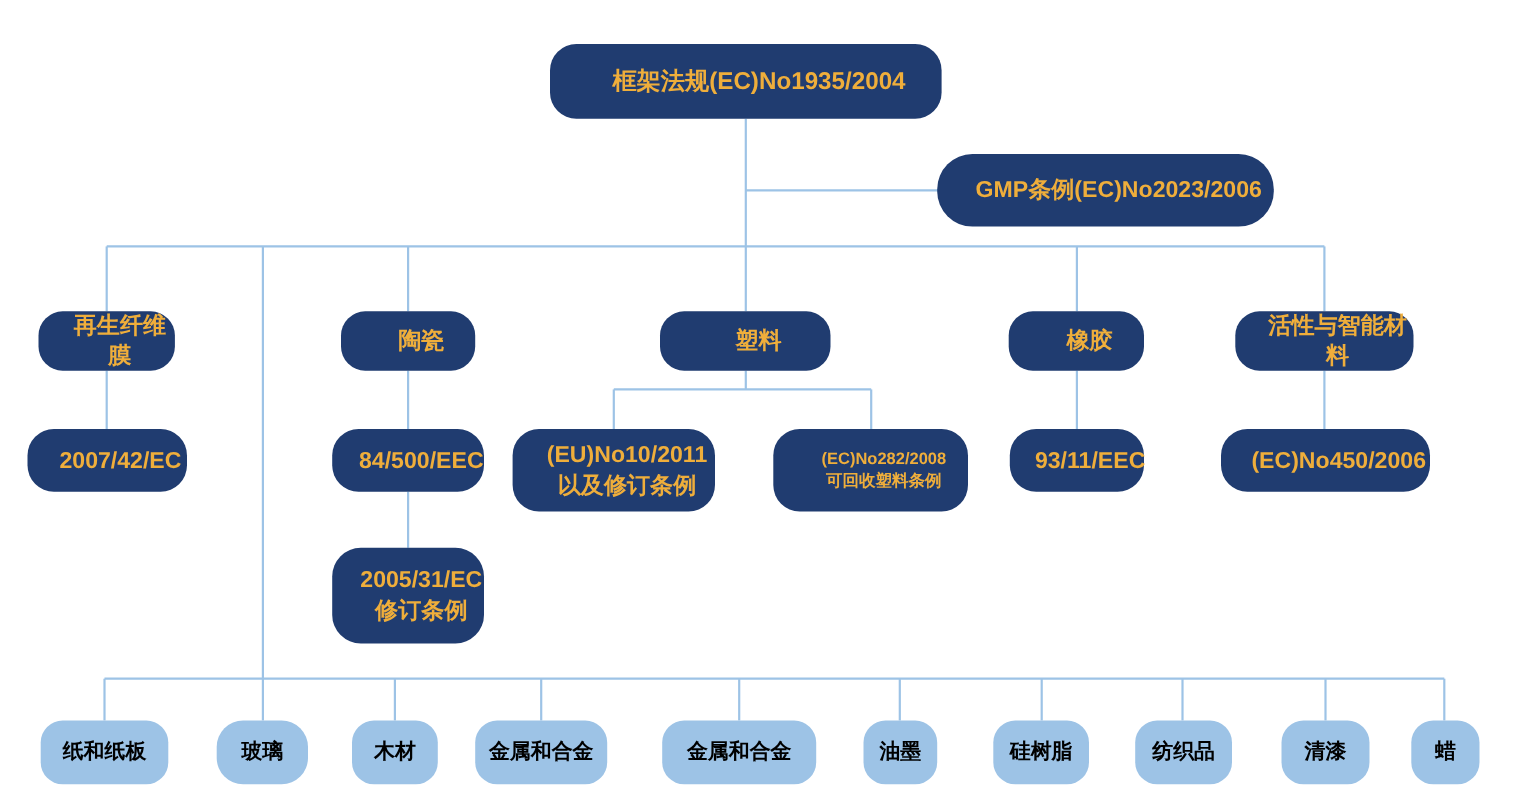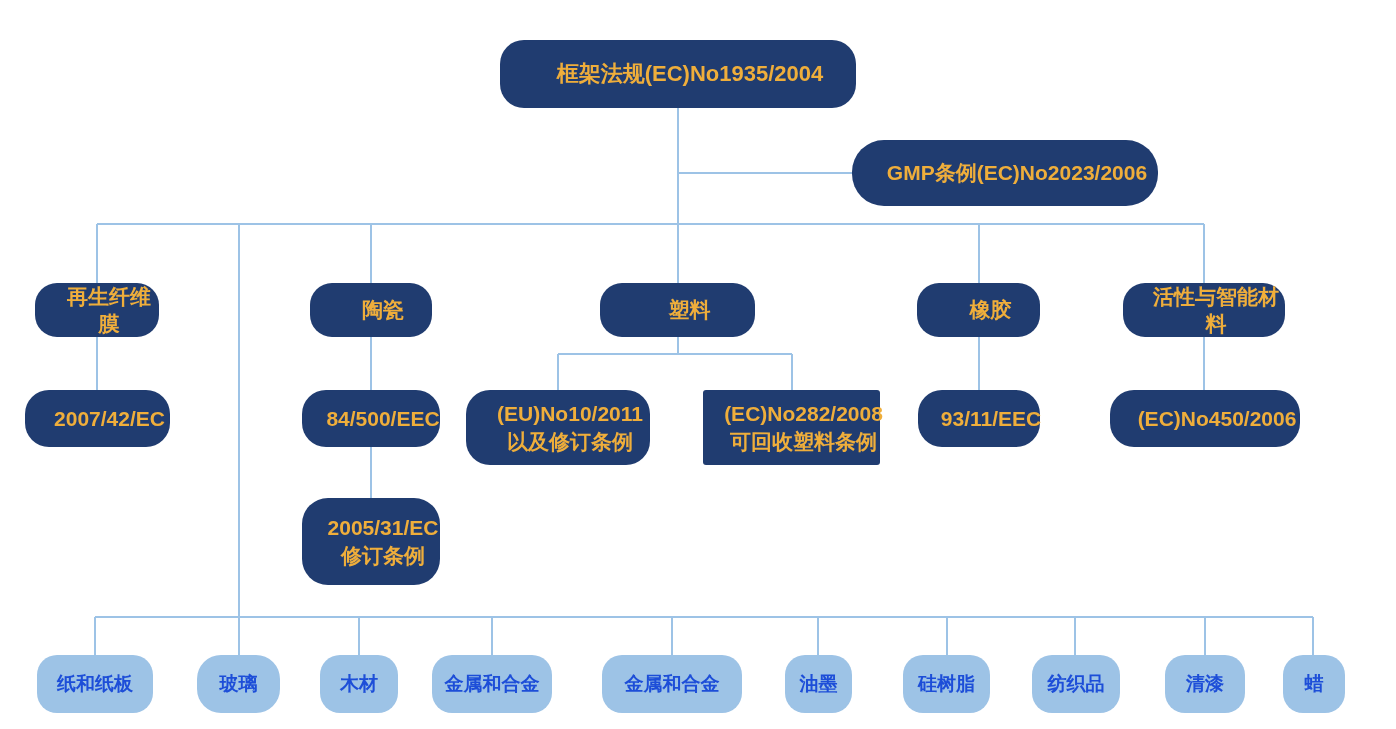--- a/index.html
+++ b/index.html
@@ -31,21 +31,21 @@
     white-space: pre-line;
     line-height: 1.3;
   }
   .dark {
     background: #203c70;
     color: #efae3b;
     padding-left: 24px;
   }
   .light {
     background: #9dc3e6;
-    color: #1d4ed8;
+    color: #000000;
   }
 </style>
 </head>
 <body>
 
 <div id="canvas">
 
   <svg id="connectors" viewBox="0 0 1396 729" xmlns="http://www.w3.org/2000/svg">
 
     <line x1="678" y1="108" x2="678" y2="224"></line>
@@ -93,21 +93,21 @@
   <div class="node dark" style="left:35px;top:283px;width:124px;height:54px;border-radius:22px;font-size:21px">再生纤维膜</div>
   <div class="node dark" style="left:310px;top:283px;width:122px;height:54px;border-radius:22px;font-size:21px">陶瓷</div>
   <div class="node dark" style="left:600px;top:283px;width:155px;height:54px;border-radius:22px;font-size:21px">塑料</div>
   <div class="node dark" style="left:917px;top:283px;width:123px;height:54px;border-radius:22px;font-size:21px">橡胶</div>
   <div class="node dark" style="left:1123px;top:283px;width:162px;height:54px;border-radius:22px;font-size:21px">活性与智能材料</div>
 
   <div class="node dark" style="left:25px;top:390px;width:145px;height:57px;border-radius:24px;font-size:21px">2007/42/EC</div>
   <div class="node dark" style="left:302px;top:390px;width:138px;height:57px;border-radius:24px;font-size:21px">84/500/EEC</div>
   <div class="node dark" style="left:466px;top:390px;width:184px;height:75px;border-radius:24px;font-size:21px">(EU)No10/2011
 以及修订条例</div>
-  <div class="node dark" style="left:703px;top:390px;width:177px;height:75px;border-radius:3px;font-size:21px">(EC)No282/2008
+  <div class="node dark" style="left:703px;top:390px;width:177px;height:75px;border-radius:24px;font-size:15px">(EC)No282/2008
 可回收塑料条例</div>
   <div class="node dark" style="left:918px;top:390px;width:122px;height:57px;border-radius:24px;font-size:21px">93/11/EEC</div>
   <div class="node dark" style="left:1110px;top:390px;width:190px;height:57px;border-radius:24px;font-size:21px">(EC)No450/2006</div>
 
   <div class="node dark" style="left:302px;top:498px;width:138px;height:87px;border-radius:26px;font-size:21px">2005/31/EC
 修订条例</div>
 
   <div class="node light" style="left:37px;top:655px;width:116px;height:58px;border-radius:20px;font-size:19px">纸和纸板</div>
   <div class="node light" style="left:197px;top:655px;width:83px;height:58px;border-radius:24px;font-size:19px">玻璃</div>
   <div class="node light" style="left:320px;top:655px;width:78px;height:58px;border-radius:20px;font-size:19px">木材</div>

